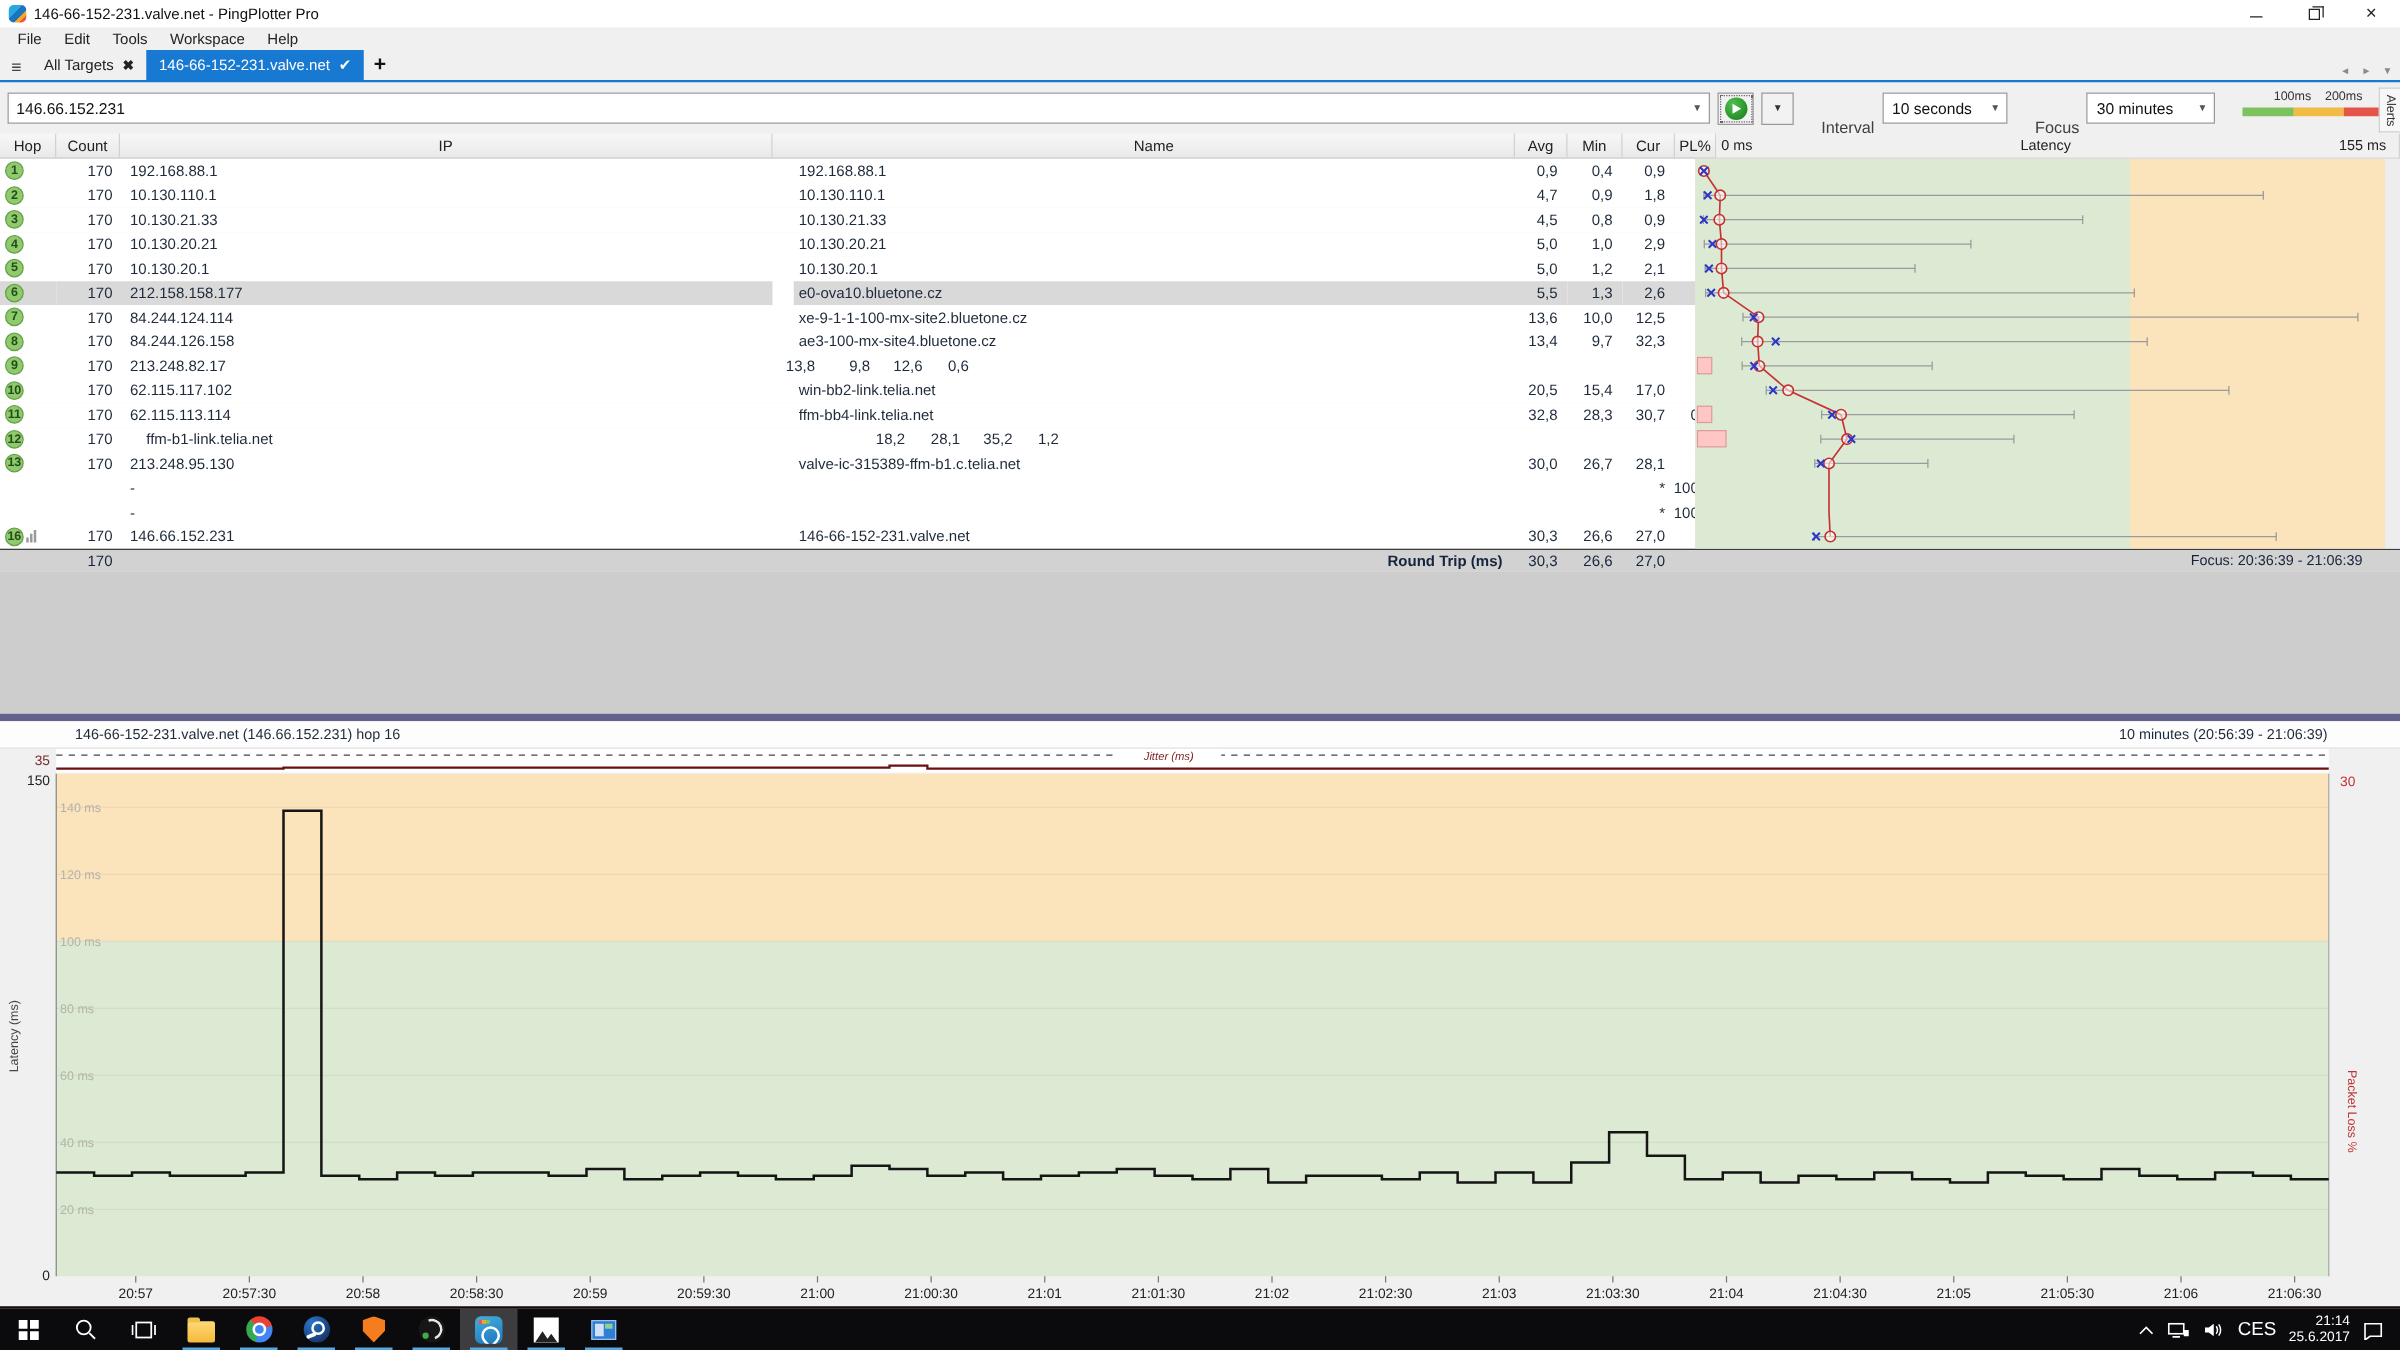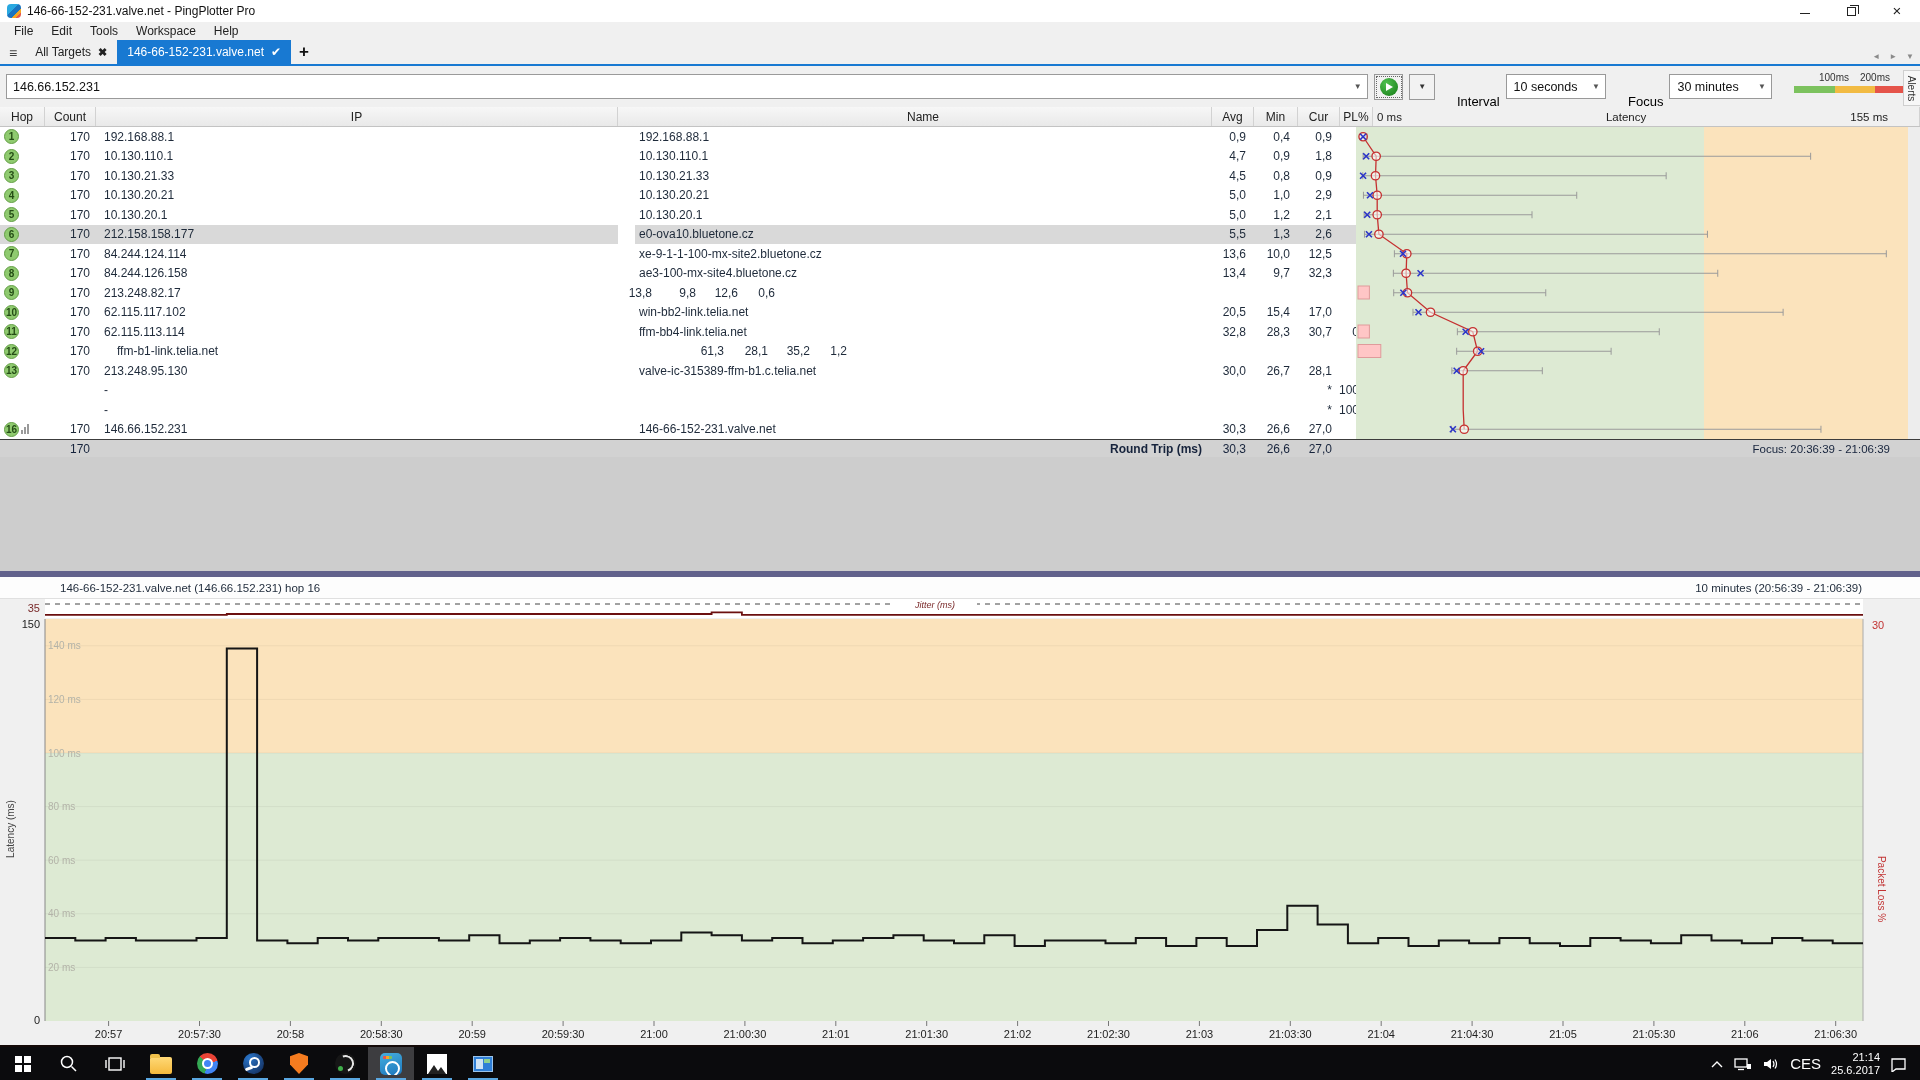--- a/index.html
+++ b/index.html
@@ -36,21 +36,21 @@
   
   .toolbar { height:41px; background:#f0f0f0; display:flex; align-items:center; padding:0 6px; gap:6px; flex:0 0 auto; position:relative; }
   .targetbox { width:1384px; height:25px; border:1px solid #9a9a9a; background:#fff; display:flex; align-items:center; }
   .targetbox input { flex:1; border:none; outline:none; font-size:12.5px; padding-left:6px; font-family:"Liberation Sans",sans-serif; color:#111; background:transparent; }
   .combo-arrow { width:18px; text-align:center; color:#555; font-size:8px; }
   .playbtn { width:30px; height:26px; border:1px solid #999; background:#f2f2f2; display:flex; align-items:center; justify-content:center; }
   .playbtn .dotted { border:1px dotted #666; padding:1px 3px; display:flex; align-items:center; justify-content:center; }
   .playcirc { width:18px; height:18px; border-radius:50%; background:radial-gradient(circle at 35% 30%, #4fc14f, #157a15); display:flex; align-items:center; justify-content:center; }
   .playcirc .tri { width:0; height:0; border-left:7px solid #fff; border-top:4.5px solid transparent; border-bottom:4.5px solid transparent; margin-left:2px; }
   .playdrop { width:26px; height:26px; border:1px solid #999; background:#f2f2f2; color:#333; font-size:8px; display:flex; align-items:center; justify-content:center; }
-  .tlabel { font-size:13px; color:#000000; margin-left:16px;margin-top:29px; }
+  .tlabel { font-size:13px; color:#404040; margin-left:16px;margin-top:29px; }
   .select { height:25px; border:1px solid #999; background:#fff; display:flex; align-items:center; font-size:12.5px; color:#111; padding-left:7px; justify-content:space-between; }
   .sel-interval { width:102px; }
   .sel-focus { width:104px; }
   .scalewrap { margin-left:16px; width:122px; position:relative; height:30px; }
   .scalelabels { position:absolute; top:0; width:100%; font-size:10px; color:#333; }
   .scalelabels .l100 { position:absolute; left:40px; transform:translateX(-50%); }
   .scalelabels .l200 { position:absolute; left:81px; transform:translateX(-50%); }
   .scalebar { position:absolute; top:14px; left:0; width:122px; height:7px; display:flex; }
   .scalebar .sg { width:41px; background:#7cc25e; }
   .scalebar .sy { width:40px; background:#f2bb43; }
@@ -58,21 +58,21 @@
   .alertstab { position:absolute; right:0; top:4px; width:17px; height:36px; background:#f7f7f7; border:1px solid #cfcfcf; border-right:none; display:flex; align-items:center; justify-content:center; }
   .alertstab span { transform:rotate(90deg); font-size:10px; color:#333; white-space:nowrap; }
 
   
   .tablewrap { position:relative; flex:0 0 auto; }
   .thead { height:20px; display:flex; background:linear-gradient(#f7f7f7,#e9e9e9); border-bottom:1px solid #c3c3c3; font-size:12px; color:#222; }
   .thead > div { border-right:1px solid #d2d2d2; display:flex; align-items:center; justify-content:center; }
   .c-hop{width:45px;} .c-count{width:51px;} .c-ip{width:522px;} .c-name{width:577px;margin-left:17px;}
   .c-avg{width:42px;} .c-min{width:44px;} .c-cur{width:42px;} .c-pl{width:33px;}
   .c-lat{flex:1; position:relative;}
-  .lat-head { display:flex; align-items:center; font-size:11.5px; color:#222; justify-content:space-between !important; padding:0 31px 0 4px; background:#f0f0f0; }
+  .lat-head { display:flex; align-items:center; font-size:11.5px; color:#222; justify-content:space-between !important; padding:0 10px 0 4px; background:#f0f0f0; }
   .row { height:19.5px; display:flex; font-size:12px; color:#1e2a3a; background:#fff; align-items:center; }
   .row.selected .cell { background:#d9d9d9; }
   .cell { height:100%; display:flex; align-items:center; }
   .cell.num { justify-content:flex-end; padding-right:8px; }
   .cell.c-pl { justify-content:flex-end; padding-right:4px; }
   .cell.c-ip { padding-left:8px; }
   .cell.c-name { padding-left:4px; }
   .cell.c-count { justify-content:flex-end; padding-right:6px; }
   .hopbadge { width:15px; height:15px; margin-left:4px; border-radius:50%; background:#8fca6f; border:1px solid #64a046;
               color:#244d15; font-size:10px; font-weight:bold; display:flex; align-items:center; justify-content:center; }
@@ -365,21 +365,21 @@
           <div class="cell c-cur num">30,7</div>
           <div class="cell c-pl">0,6</div>
           <div class="cell c-lat"></div>
         </div>
         <div class="row">
           <div class="cell c-hop">
             <div class="hopbadge">12</div>
           </div>
           <div class="cell c-count">170</div>
           <div class="cell c-name">ffm-b1-link.telia.net</div>
-          <div class="cell c-avg num">61,3</div>
+          <div class="cell c-avg num">18,2</div>
           <div class="cell c-min num">28,1</div>
           <div class="cell c-cur num">35,2</div>
           <div class="cell c-pl">1,2</div>
           <div class="cell c-lat"></div>
         </div>
         <div class="row">
           <div class="cell c-hop">
             <div class="hopbadge">13</div>
           </div>
           <div class="cell c-count">170</div>

